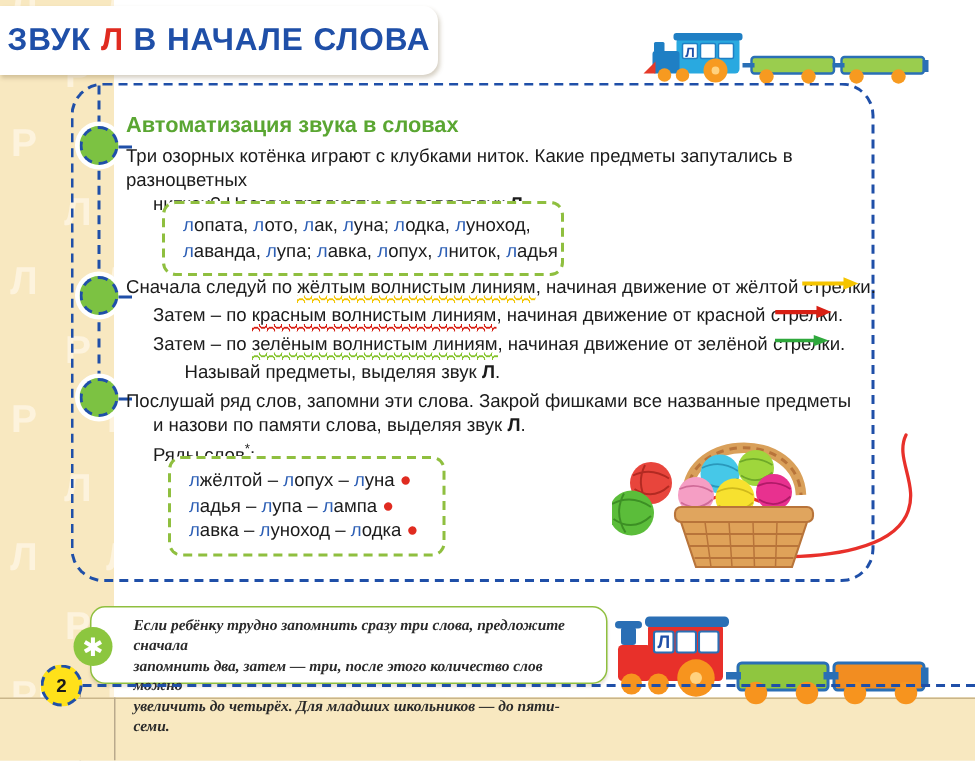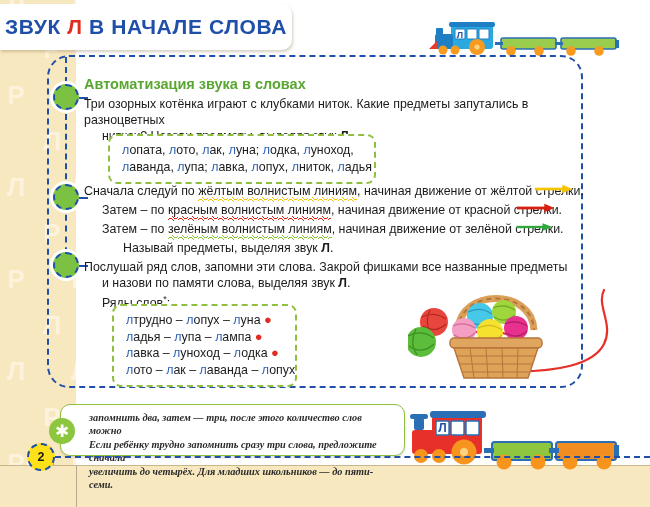--- a/index.html
+++ b/index.html
@@ -436,30 +436,27 @@
 <div class="para" style="left:84px; top:259px;">Послушай ряд слов, запомни эти слова. Закрой фишками все названные предметы</div>
 <div class="para" style="left:102px; top:275px;">
   <span>и назови по памяти слова, выделяя звук </span><b>Л</b><span>.</span>
 </div>
 <div class="para" style="left:102px; top:291px;">
   <span>Ряды слов</span><sup style="font-size:9px;">*</sup><span>:</span>
 </div>
 
 <div class="wordbox" style="left:112px; top:304px; width:185px;">
   <div class="wordline">
-    <span class="lam">л</span><span>трудно</span><span> – </span><span class="lam">л</span><span>опух</span><span> – </span><span class="lam">л</span><span>уна</span> <span class="dot">●</span>
+    <span class="lam">л</span><span>жёлтой</span><span> – </span><span class="lam">л</span><span>опух</span><span> – </span><span class="lam">л</span><span>уна</span> <span class="dot">●</span>
   </div>
   <div class="wordline">
     <span class="lam">л</span><span>адья</span><span> – </span><span class="lam">л</span><span>упа</span><span> – </span><span class="lam">л</span><span>ампа</span> <span class="dot">●</span>
   </div>
   <div class="wordline">
     <span class="lam">л</span><span>авка</span><span> – </span><span class="lam">л</span><span>уноход</span><span> – </span><span class="lam">л</span><span>одка</span> <span class="dot">●</span>
-  </div>
-  <div class="wordline">
-    <span class="lam">л</span><span>ото</span><span> – </span><span class="lam">л</span><span>ак</span><span> – </span><span class="lam">л</span><span>аванда</span><span> – </span><span class="lam">л</span><span>опух</span>
   </div>
 </div>
 
 <svg class="illus" style="left:408px; top:272px;" width="212" height="112" viewBox="0 0 212 112">
 
   <path d="M62 62 C 40 80, 58 98, 96 99 C 150 101, 186 92, 196 72 C 206 52, 188 34, 196 18" stroke="#e8302a" stroke-width="2.2" fill="none" stroke-linecap="round"></path>
   <path d="M62 62 C 76 56, 88 58, 98 62" stroke="#e8302a" stroke-width="2.2" fill="none" stroke-linecap="round"></path>
 
   <circle cx="26" cy="50" r="14" fill="#e8453c"></circle>
   <path d="M14 45 q12 -6 24 2 M15 54 q12 8 23 -2 M22 38 q-6 12 1 24" stroke="#b22a22" stroke-width="1.3" fill="none"></path>
@@ -483,22 +480,22 @@
   <rect x="42" y="66" width="92" height="10" rx="4" fill="#e0a55e" stroke="#b8743a" stroke-width="1.4"></rect>
 
   <path d="M46 76 L56 106 L120 106 L130 76 Z" fill="#dfa259" stroke="#b8743a" stroke-width="1.4"></path>
   <path d="M49 84 L127 84 M52 92 L124 92 M55 100 L121 100" stroke="#b8743a" stroke-width="1.2" fill="none"></path>
   <path d="M62 76 L66 106 M78 76 L80 106 M94 76 L95 106 M110 76 L109 106" stroke="#b8743a" stroke-width="1" fill="none"></path>
 </svg>
 
 <div id="footnote">
   <div id="footnote-star">✱</div>
   <div id="footnote-text">
+    <div>Если ребёнку трудно запомнить сразу три слова, предложите сначала</div>
     <div>запомнить два, затем — три, после этого количество слов можно</div>
-    <div>Если ребёнку трудно запомнить сразу три слова, предложите сначала</div>
     <div>увеличить до четырёх. Для младших школьников — до пяти-семи.</div>
   </div>
 </div>
 
 <svg class="illus" style="left:404px; top:404px;" width="252" height="70" viewBox="0 0 252 70">
 
   <rect x="88" y="38" width="60" height="18" rx="2.5" fill="#8fc63f" stroke="#2a6fb5" stroke-width="2"></rect>
   <rect x="152" y="38" width="60" height="18" rx="2.5" fill="#f28d21" stroke="#2a6fb5" stroke-width="2"></rect>
   <rect x="145" y="44" width="10" height="5" fill="#2a6fb5"></rect>
   <rect x="80" y="44" width="10" height="5" fill="#2a6fb5"></rect>

